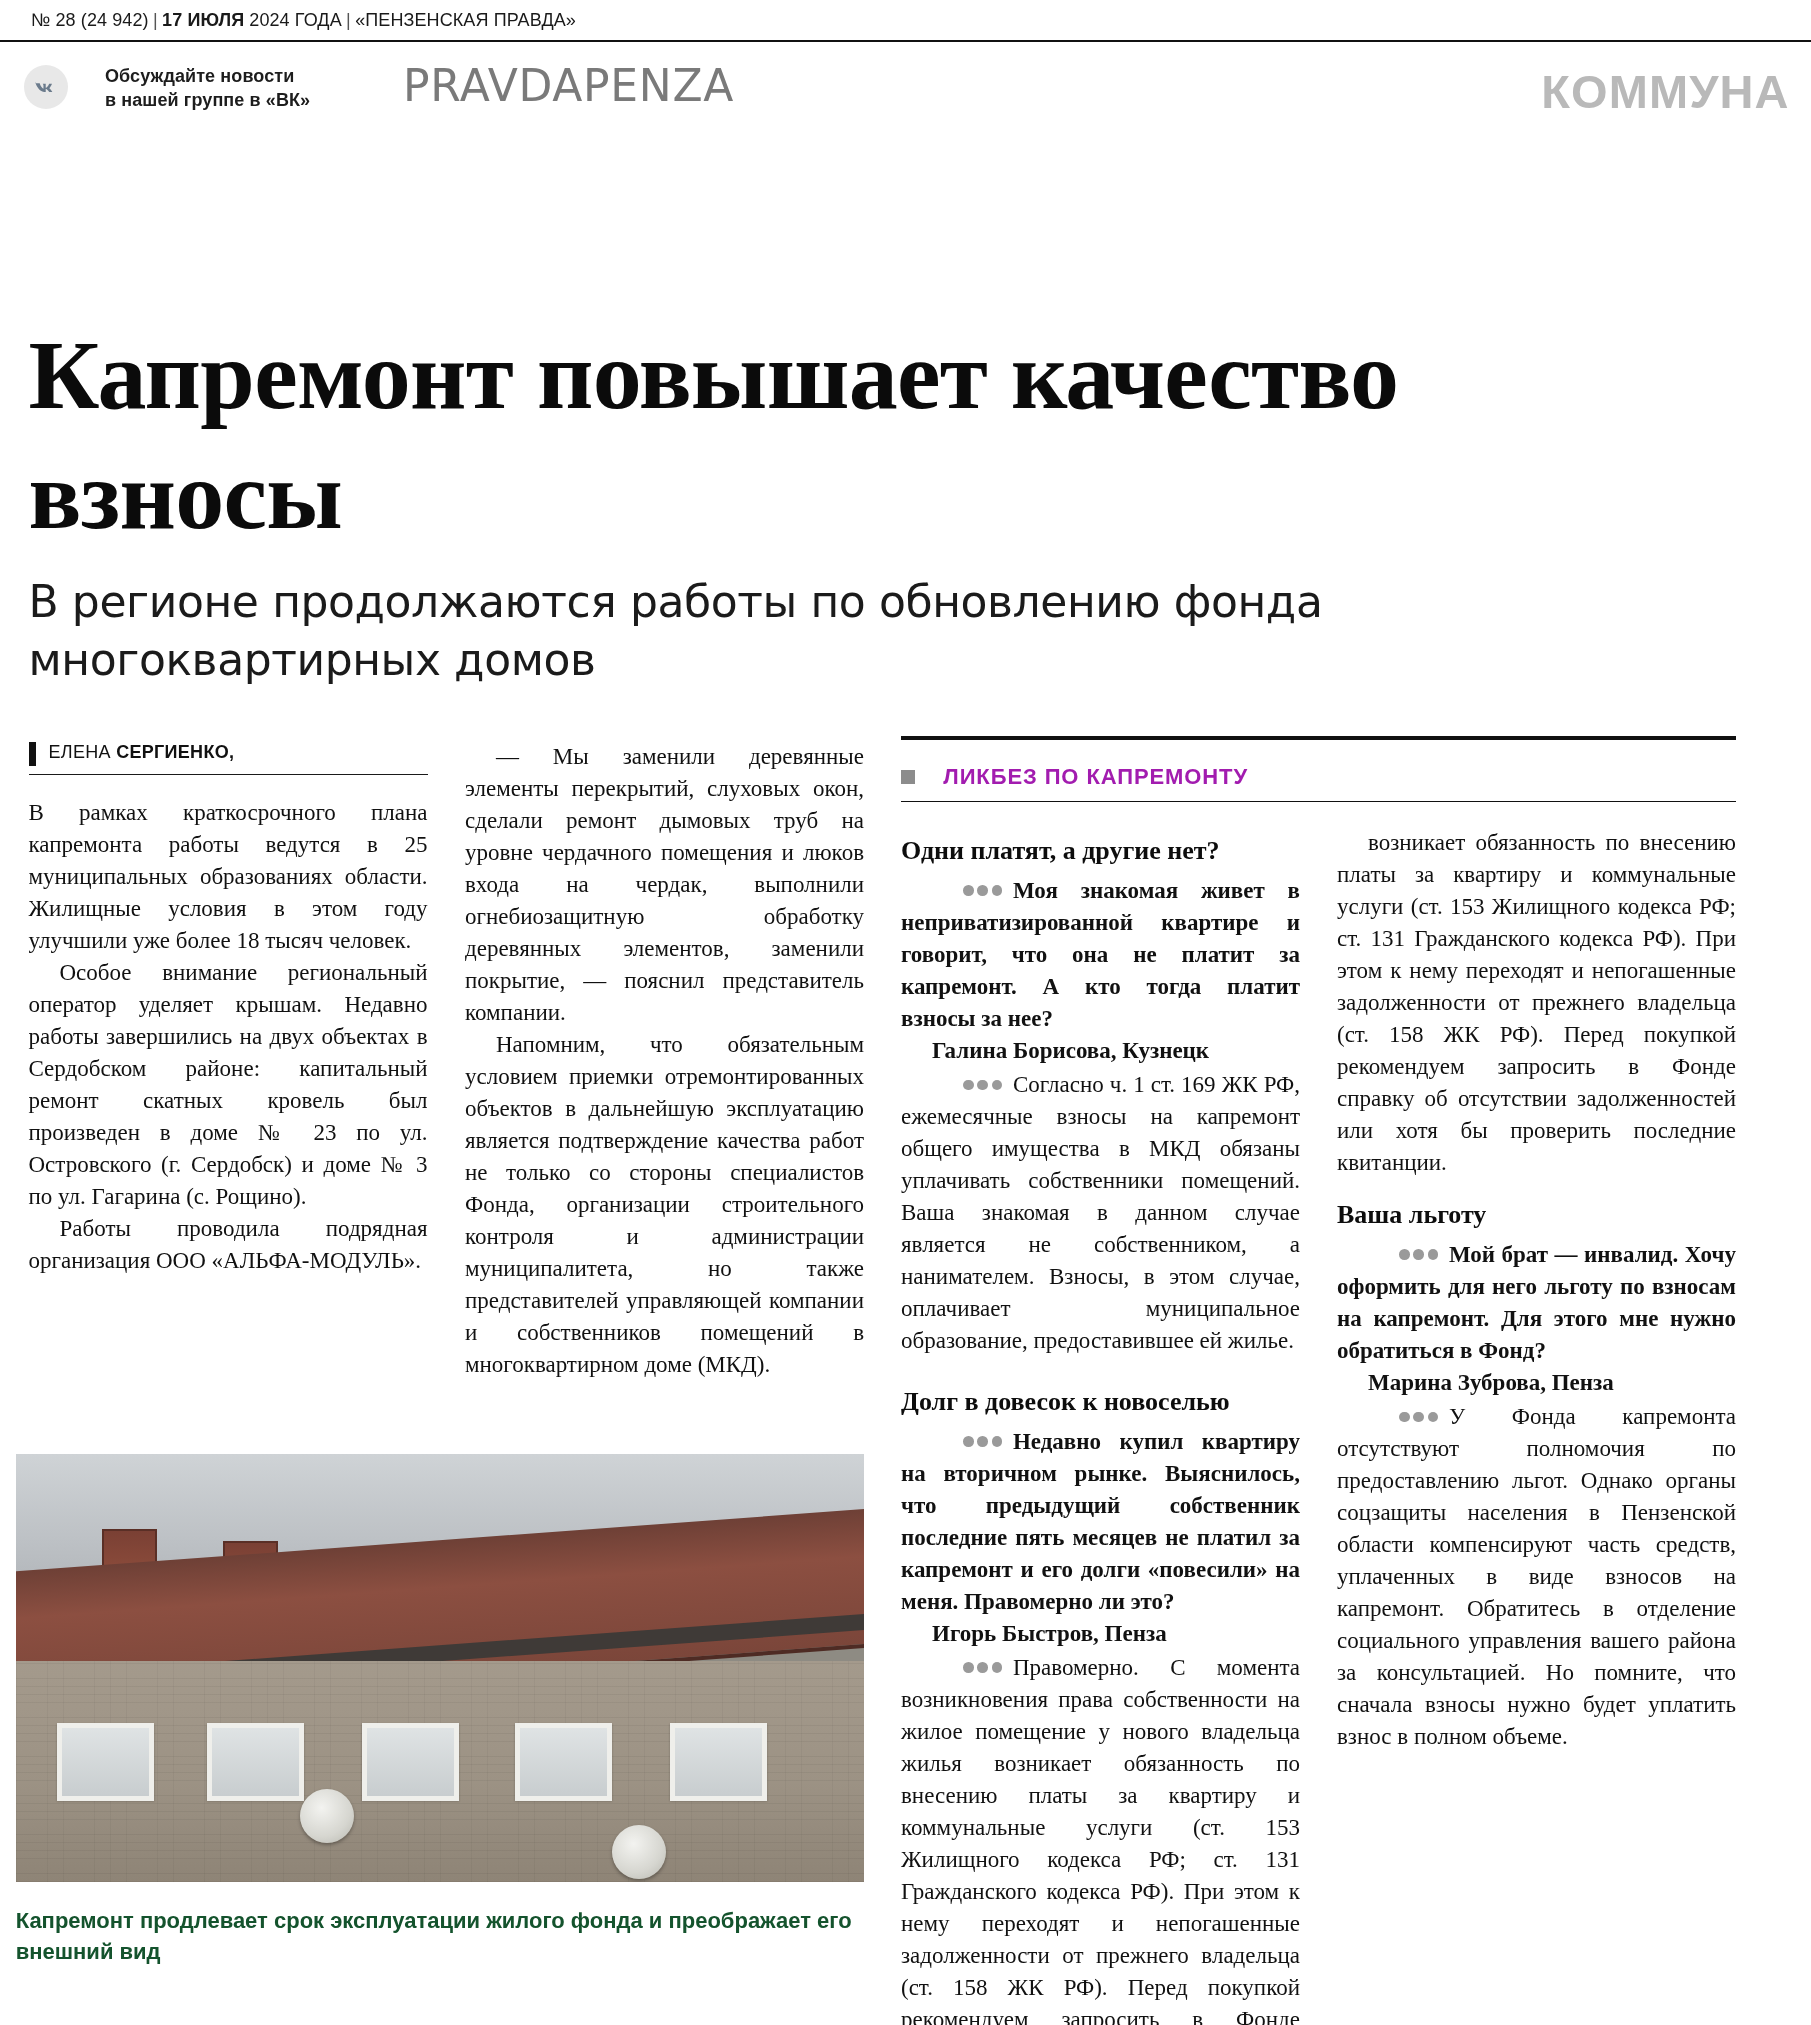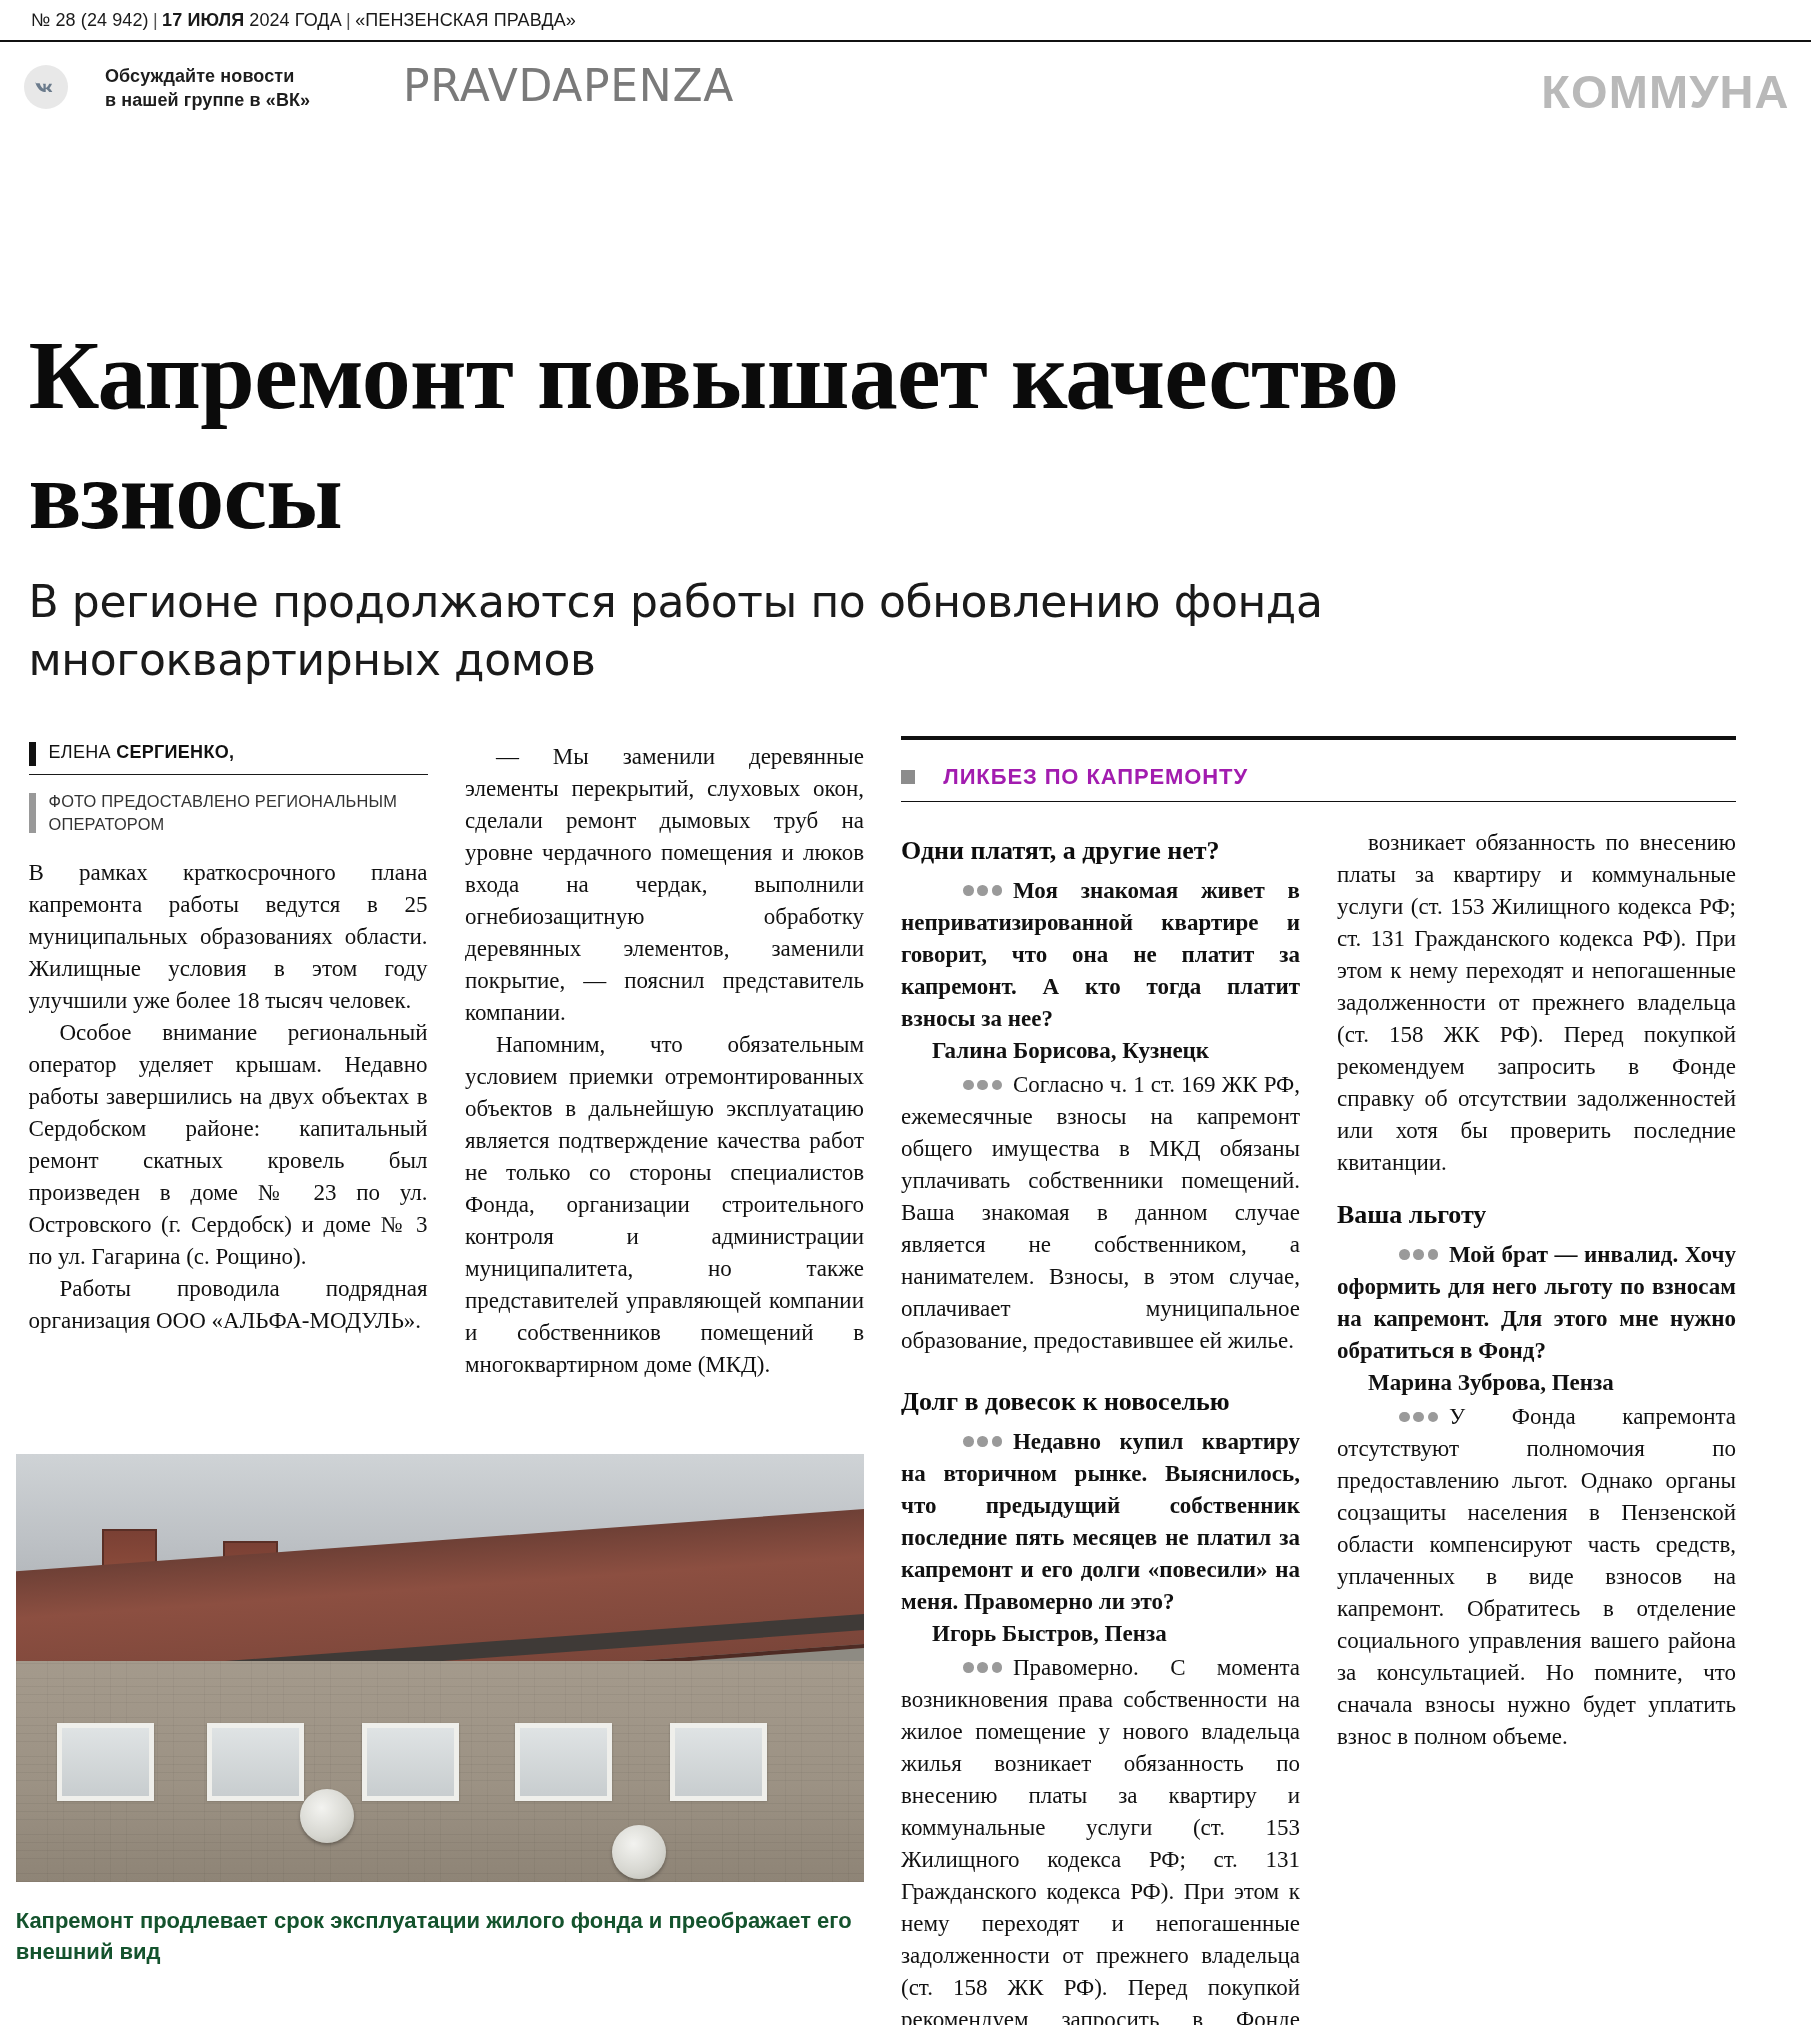--- a/index.html
+++ b/index.html
@@ -373,24 +373,20 @@
   <h1 class="headline">Капремонт повышает качество взносы</h1>
   <h2 class="subhead">В регионе продолжаются работы по обновлению фонда многоквартирных домов</h2>
 
   <div class="col" id="col1">
     <div class="byline-wrap">
       <span class="byline-bar"></span>
       <div class="byline">
         <span>ЕЛЕНА </span><b>СЕРГИЕНКО,</b>
       </div>
       <div class="byline-rule"></div>
-    </div>
-    <div class="credit-wrap">
-      <span class="credit-bar"></span>
-      <div class="credit">ФОТО ПРЕДОСТАВЛЕНО РЕГИОНАЛЬНЫМ ОПЕРАТОРОМ</div>
     </div>
     <p class="body-start noind">В рамках краткосрочного плана капремонта работы ведутся в 25 муниципальных образованиях области. Жилищные условия в этом году улучшили уже более 18 тысяч человек.</p>
     <p>Особое внимание региональный оператор уделяет крышам. Недавно работы завершились на двух объектах в Сердобском районе: капитальный ремонт скатных кровель был произведен в доме № 23 по ул. Островского (г. Сердобск) и доме № 3 по ул. Гагарина (с. Рощино).</p>
     <p>Работы проводила подрядная организация ООО «АЛЬФА-МОДУЛЬ».</p>
   </div>
 
   <div class="col" id="col2">
     <p>— Мы заменили деревянные элементы перекрытий, слуховых окон, сделали ремонт дымовых труб на уровне чердачного помещения и люков входа на чердак, выполнили огнебиозащитную обработку деревянных элементов, заменили покрытие, — пояснил представитель компании.</p>
     <p>Напомним, что обязательным условием приемки отремонтированных объектов в дальнейшую эксплуатацию является подтверждение качества работ не только со стороны специалистов Фонда, организации строительного контроля и администрации муниципалитета, но также представителей управляющей компании и собственников помещений в многоквартирном доме (МКД).</p>
   </div>

